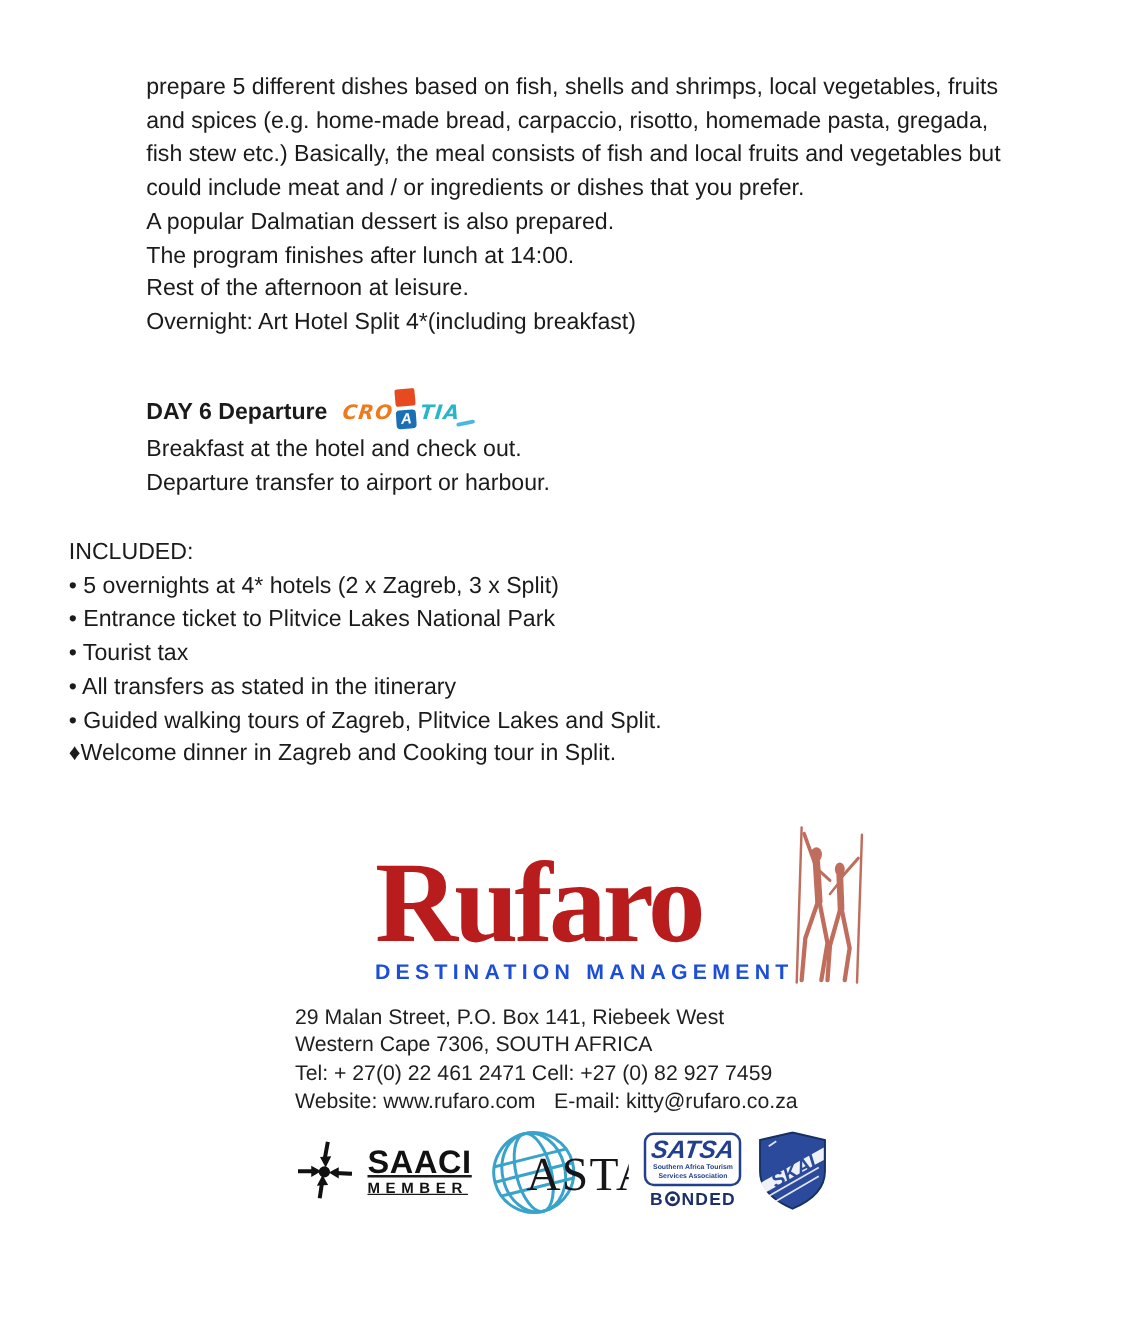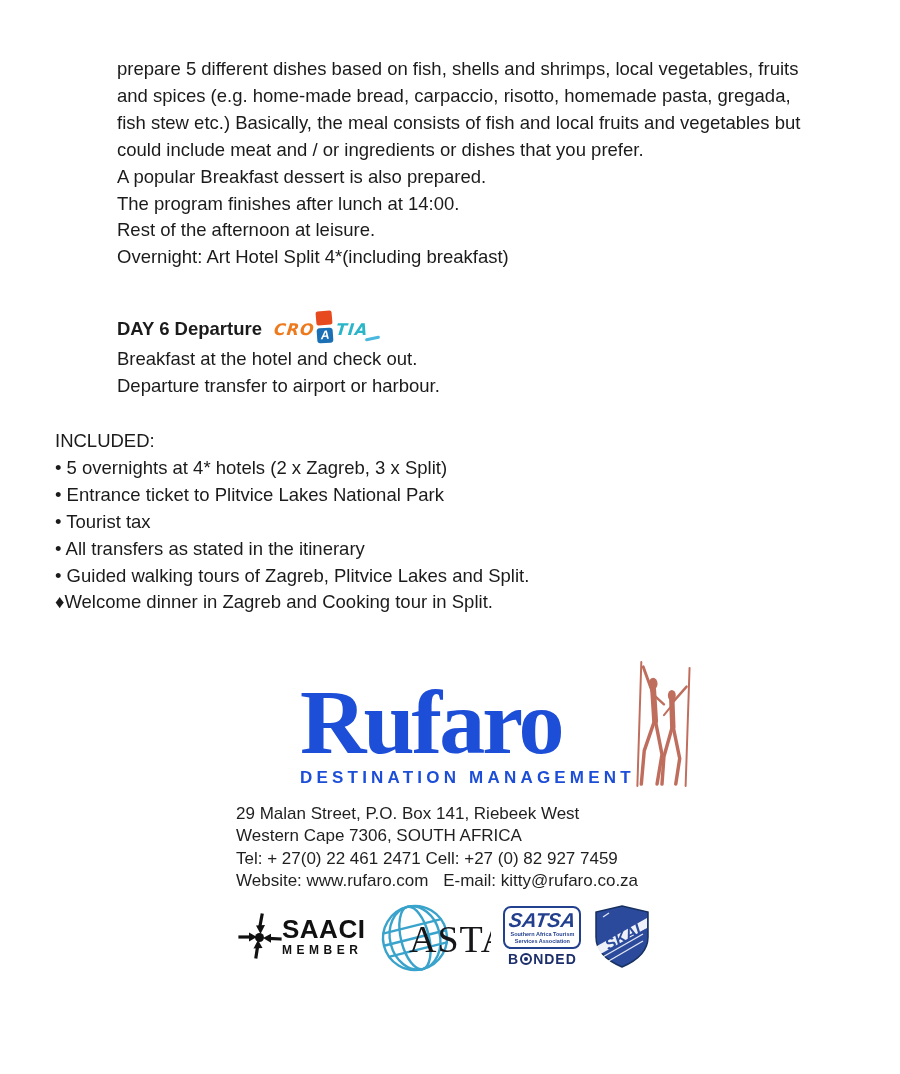--- a/index.html
+++ b/index.html
@@ -52,39 +52,39 @@
     border-radius: 2px; margin-left: -3px; margin-bottom: 3px; transform: rotate(-12deg);
   }
 
   
   .included { position: absolute; left: 55px; top: 428px; font-size: 18.5px; line-height: 26.9px; }
 
   
   .rufaro { position: absolute; left: 300px; top: 660px; height: 128px; display: flex; align-items: flex-end; }
   .rufaro-name {
     font-family: "Liberation Serif", serif; font-weight: 700;
-    font-size: 92px; line-height: 82px; letter-spacing: -3px; color: #1d4ed8;
+    font-size: 92px; line-height: 82px; letter-spacing: -3px; color: #b91c1c;
     white-space: nowrap;
   }
   .rufaro-tagline {
     font-size: 17px; letter-spacing: 4.2px; color: #1d4ed8; margin-top: 5px;
     white-space: nowrap;
     font-weight: bold;
   }
   .rufaro-figures { margin-left: -10px; margin-bottom: 0; }
 
   
   .address { position: absolute; left: 236px; top: 803px; font-size: 17px; line-height: 22.4px; color: #1f1f1f; }
   .address .link { color: inherit; cursor: pointer; }
   .email-label { margin-left: 10px; }
 
   
   .badges { position: absolute; left: 238px; top: 902px; display: flex; align-items: flex-start; gap: 12px; height: 72px; }
   .badge-saaci { display: flex; align-items: center; margin-top: 10px; }
-  .saaci-text { margin-left: 0; }
+  .saaci-text { margin-left: 12px; text-decoration: underline; }
   .saaci-name { font-weight: 900; font-size: 26px; line-height: 26px; color: #111; letter-spacing: 0.5px; }
   .saaci-member { font-weight: 700; font-size: 12px; letter-spacing: 4.5px; color: #111; margin-top: 1px; }
   .badge-asta { margin-top: 0; }
   .badge-satsa { margin-top: 4px; width: 78px; }
   .satsa-box { border: 2.5px solid #23408f; border-radius: 8px; padding: 2px 4px 3px; background: #fff; text-align: center; }
   .satsa-name { font-style: italic; font-weight: 900; font-size: 20px; line-height: 21px; color: #23408f; transform: skewX(-8deg); }
   .satsa-sub { font-weight: 700; font-size: 5.5px; line-height: 6.5px; color: #23408f; }
   .satsa-bonded {
     margin-top: 2px; display: flex; align-items: center; justify-content: center; gap: 1px;
     font-weight: 900; font-size: 14px; color: #1d2f6b; letter-spacing: 1px;
@@ -99,21 +99,21 @@
 </head>
 <body>
 
 <div class="page">
 
   <div class="main-text">
     <div class="line">prepare 5 different dishes based on fish, shells and shrimps, local vegetables, fruits</div>
     <div class="line">and spices (e.g. home-made bread, carpaccio, risotto, homemade pasta, gregada,</div>
     <div class="line">fish stew etc.) Basically, the meal consists of fish and local fruits and vegetables but</div>
     <div class="line">could include meat and / or ingredients or dishes that you prefer.</div>
-    <div class="line">A popular Breakfast dessert is also prepared.</div>
+    <div class="line">A popular Dalmatian dessert is also prepared.</div>
     <div class="line">The program finishes after lunch at 14:00.</div>
     <div class="line">Rest of the afternoon at leisure.</div>
     <div class="line">Overnight: Art Hotel Split 4*(including breakfast)</div>
   </div>
 
   <div class="day6">
     <div class="day6-row">
       <span class="day6-title">DAY 6 Departure</span>
       <span class="croatia">
         <span class="cro">CRO</span>

